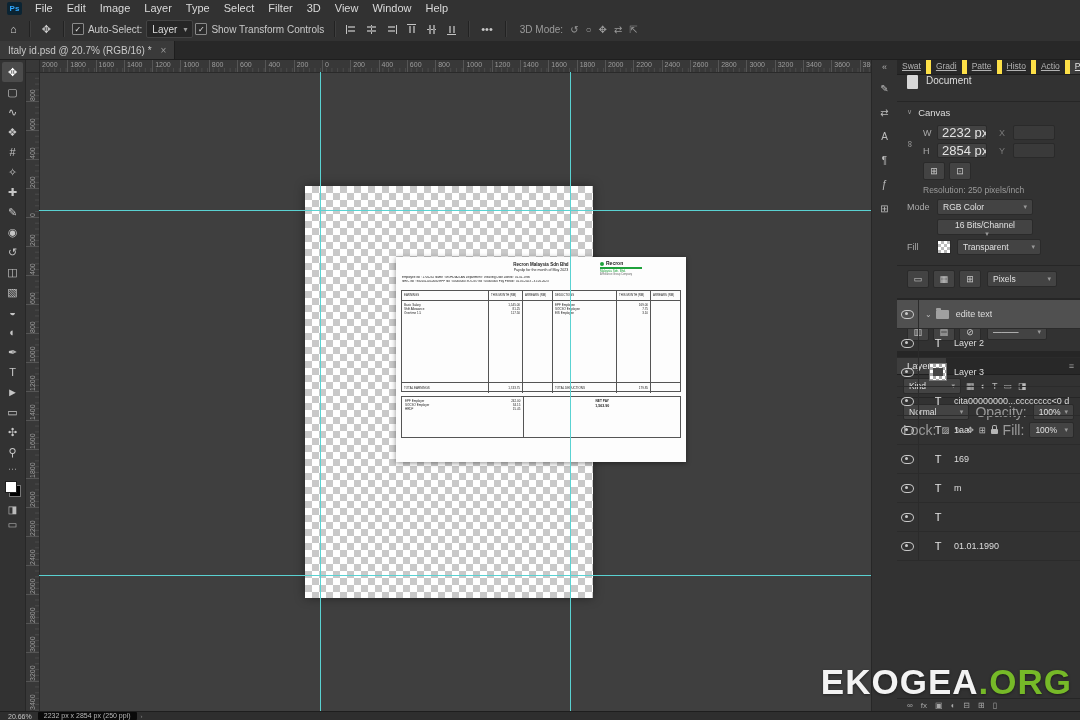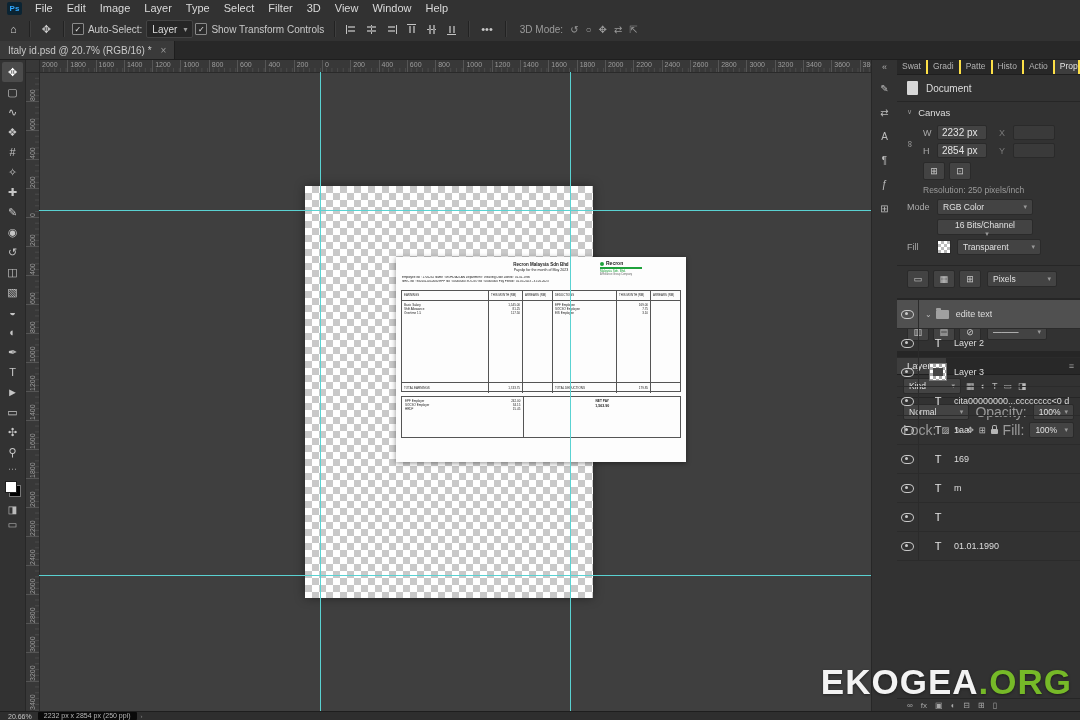--- a/index.html
+++ b/index.html
@@ -105,34 +105,34 @@
   .ps-net-value{font-size:3.6px;font-weight:bold;line-height:5px;}
   .ps-fline{display:flex;justify-content:space-between;font-size:3px;line-height:4.2px;}
   
   .rightstrip{position:absolute;left:871px;top:59px;width:25px;bottom:8px;background:#323232;border-left:1px solid #272727;
               display:flex;flex-direction:column;align-items:center;padding-top:3px;z-index:15;}
   .rs-collapse{font-size:9px;color:#aaa;margin-bottom:6px;}
   .rs-icon{width:21px;height:21px;display:flex;align-items:center;justify-content:center;font-size:10px;color:#bdbdbd;flex:none;}
   
   .panels{position:absolute;left:896px;top:59px;right:0;bottom:8px;background:#323232;border-left:1px solid #1e1e1e;z-index:10;overflow:hidden;}
   .ptabs{height:15px;background:#282828;display:flex;font-size:8.5px;color:#b2b2b2;border-bottom:1px solid #1f1f1f;}
-  .ptab{padding:0 5px;line-height:15px;border-right:2px solid #fde047;white-space:nowrap;overflow:hidden;}
+  .ptab{padding:0 5px;line-height:15px;border-right:5px solid #fde047;white-space:nowrap;overflow:hidden;text-decoration:underline;}
   .ptab.active{background:#3d3d3d;color:#e3e3e3;}
-  .doc-row{height:26px;display:flex;align-items:center;gap:8px;padding:0 10px;border-bottom:1px solid #262626;}
+  .doc-row{height:26px;display:flex;align-items:flex-start;gap:8px;padding:0 10px;border-bottom:1px solid #262626;}
   .doc-icon{width:11px;height:14px;background:#d8d8d8;border-radius:1px;flex:none;}
   .doc-label{font-size:10px;color:#ddd;}
   .sec-head{height:20px;display:flex;align-items:center;gap:6px;padding-left:10px;font-size:9.5px;color:#ddd;}
   .sec-head .chev{font-size:7px;color:#999;}
   .prop-block{border-bottom:1px solid #262626;padding-bottom:6px;}
   .canvas-fields{position:relative;padding-left:26px;}
   .link-icon{position:absolute;left:10px;top:14px;font-size:9px;color:#aaa;transform:rotate(90deg);}
   .frow{display:flex;align-items:center;gap:4px;margin:3px 0;}
   .flabel{width:10px;font-size:9px;color:#aaa;flex:none;}
   .flabel.dim{color:#787878;margin-left:8px;}
-  .finput{width:50px;height:15px;background:#434343;border:1px solid #2a2a2a;border-radius:2px;font-size:10px;color:#e3e3e3;
+  .finput{width:50px;height:15px;background:#434343;border:1px solid #2a2a2a;border-radius:2px;font-size:13px;color:#e3e3e3;
           display:flex;align-items:center;padding:0 4px;box-sizing:border-box;white-space:nowrap;overflow:hidden;}
   .finput.disabled{width:42px;background:#3a3a3a;color:#777;}
   .btnrow{display:flex;gap:4px;margin:4px 0 2px;}
   .pbtn{width:20px;height:16px;background:#434343;border:1px solid #2a2a2a;border-radius:2px;display:flex;align-items:center;
         justify-content:center;font-size:9px;color:#ccc;}
   .resolution{font-size:8.5px;color:#9a9a9a;margin:5px 0 3px 26px;}
   .prow{display:flex;align-items:center;gap:6px;margin:4px 0 4px 10px;}
   .plabel{font-size:9px;color:#aaa;width:24px;flex:none;}
   .pselect{display:inline-flex;align-items:center;justify-content:space-between;background:#434343;border:1px solid #2a2a2a;
            border-radius:2px;height:16px;padding:0 5px;font-size:8.5px;color:#e0e0e0;width:96px;box-sizing:border-box;white-space:nowrap;}

